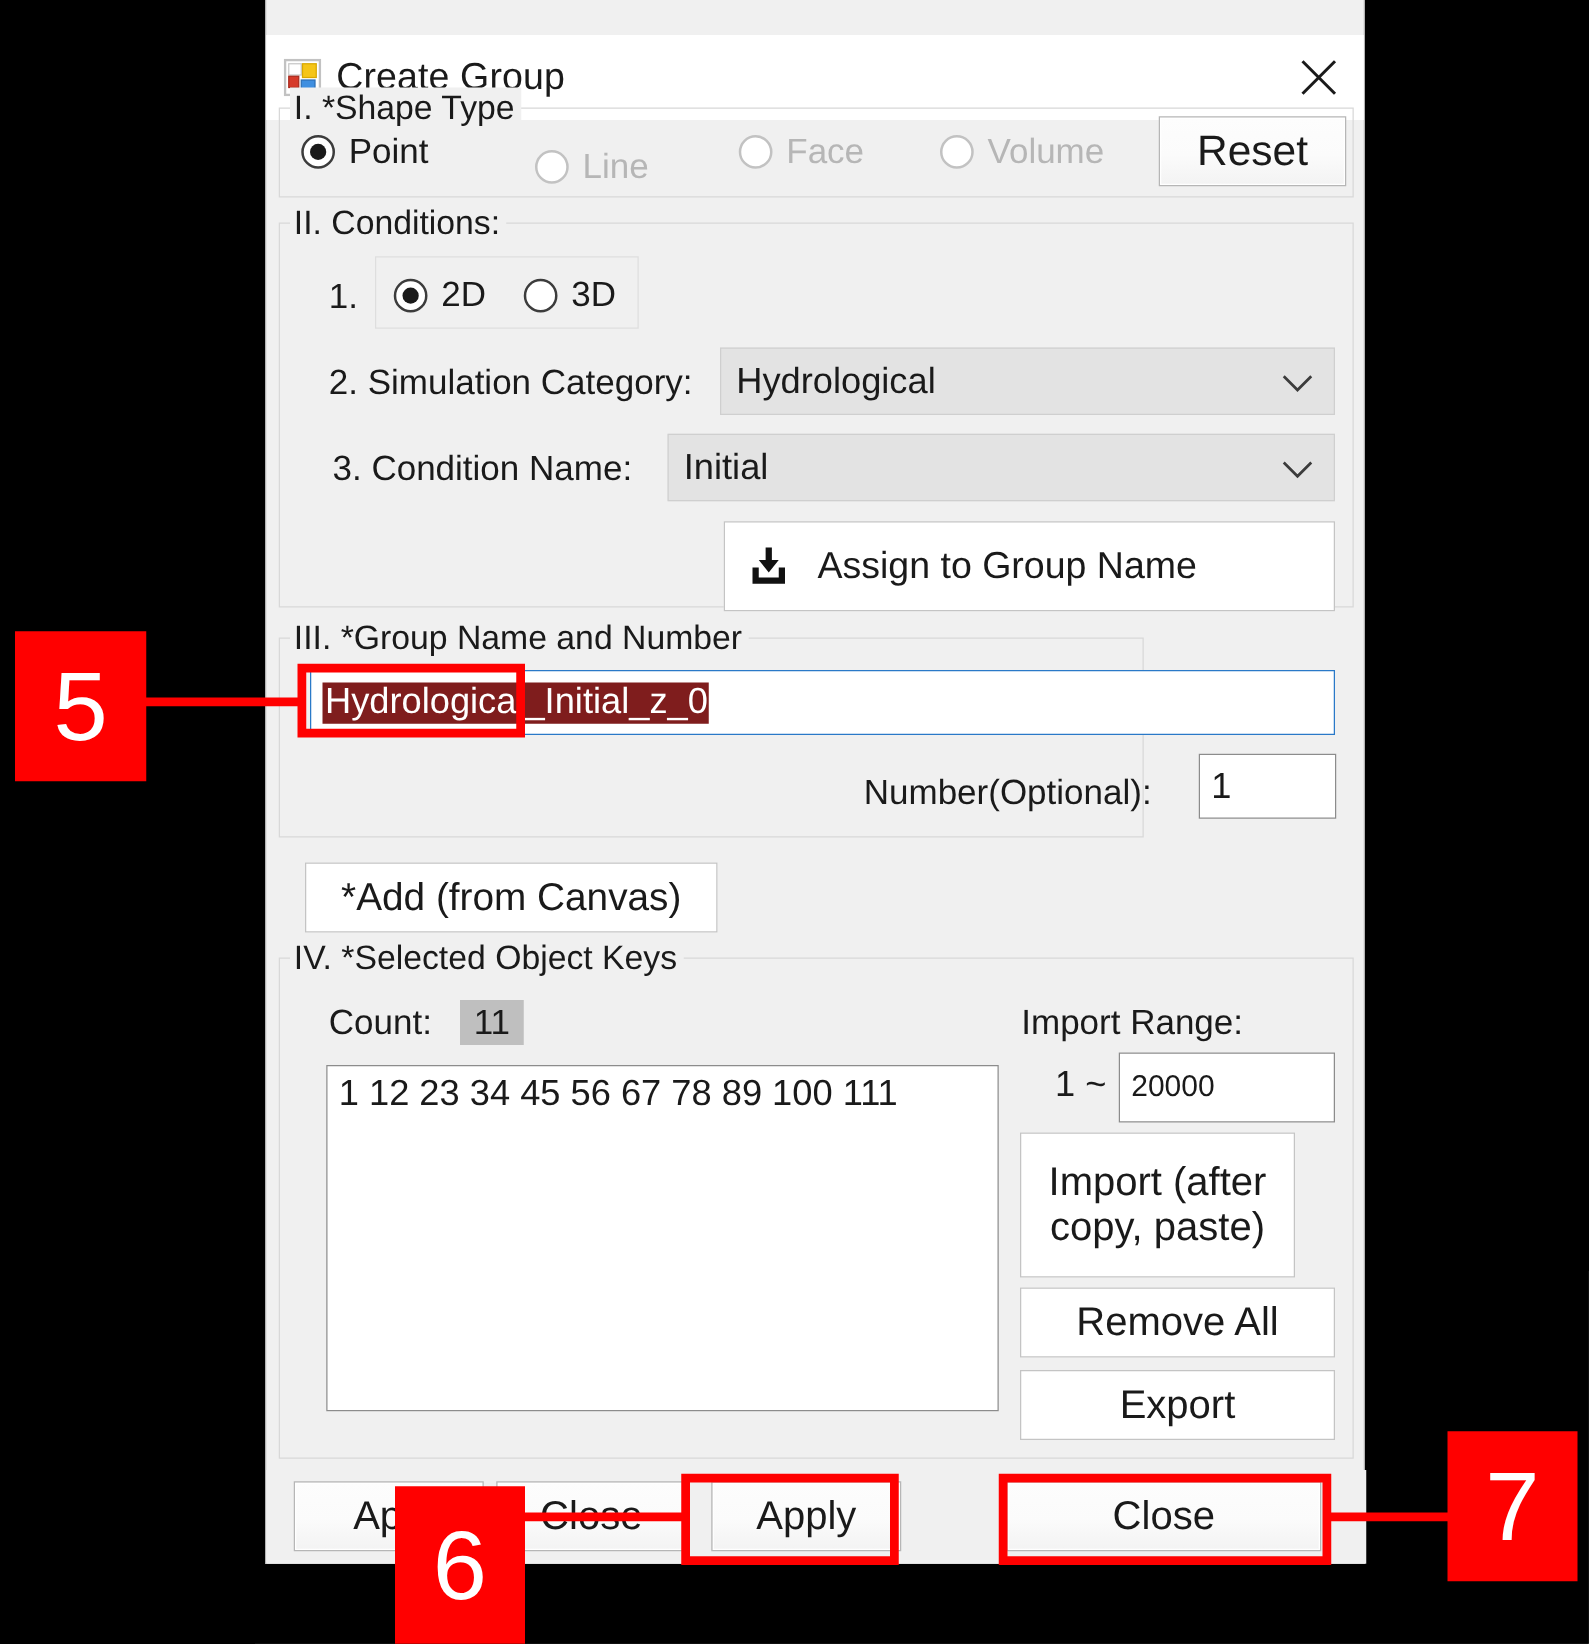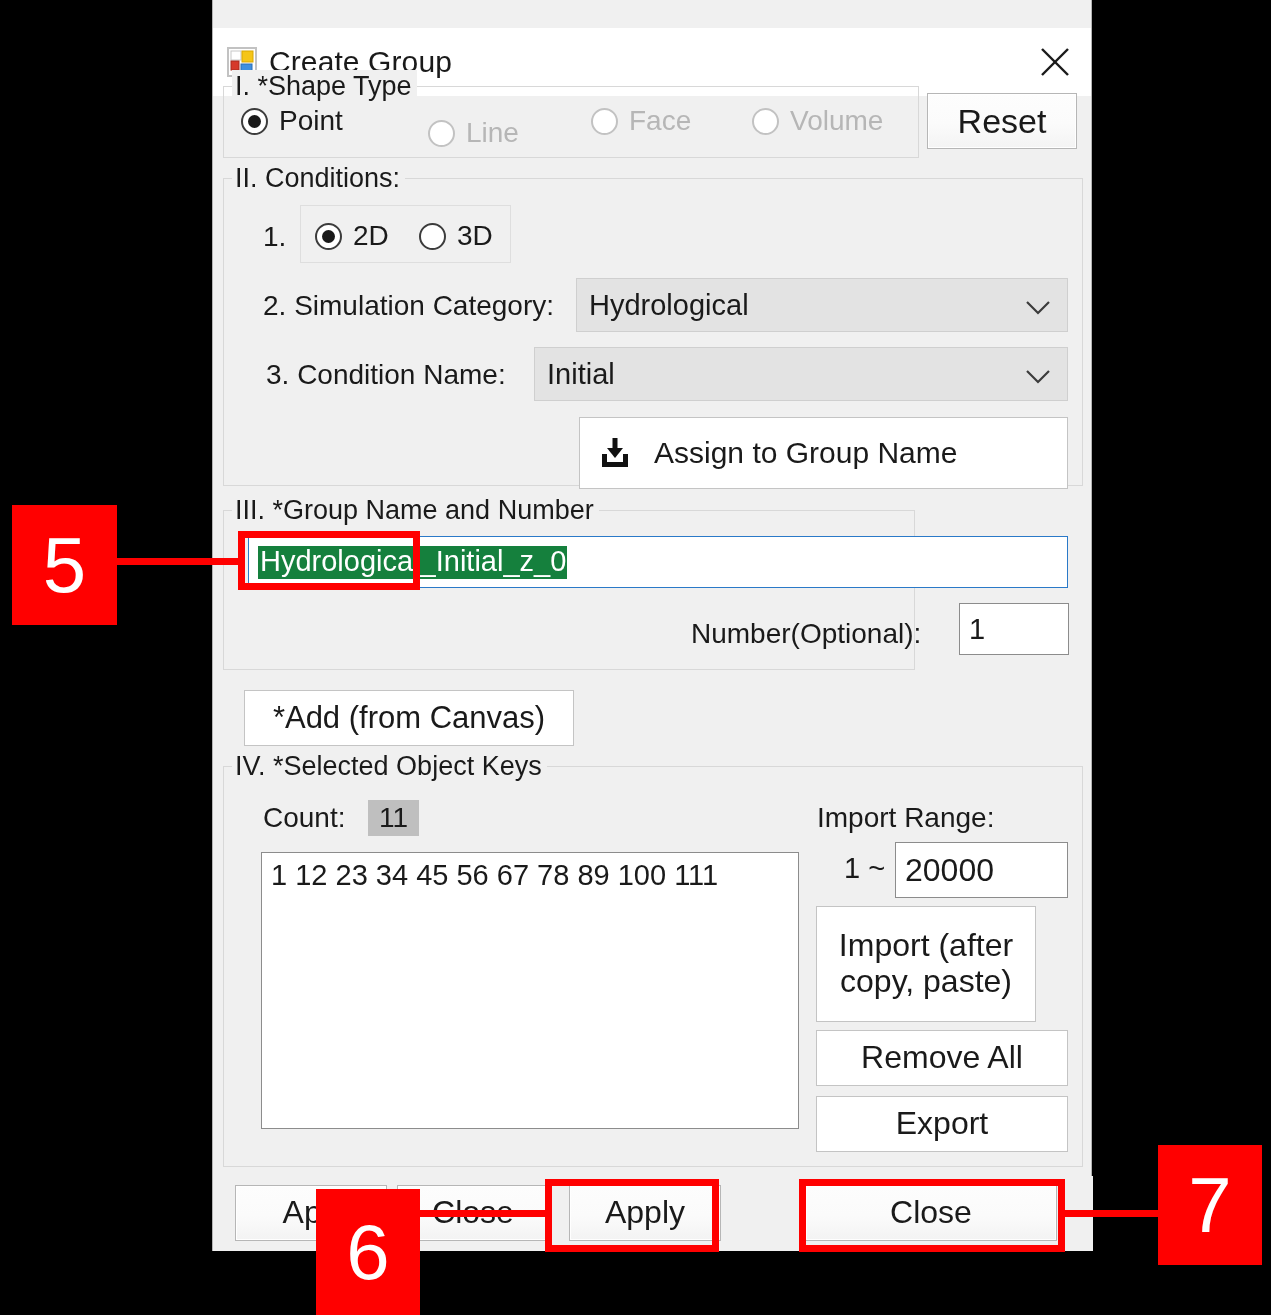--- a/index.html
+++ b/index.html
@@ -161,21 +161,21 @@
     box-sizing: border-box;
     display: flex;
     align-items: center;
     padding-left: 9px;
     font-size: 29px;
     color: #1a1a1a;
   }
   .textbox.focused { border-color: #2a79c8; }
 
   .sel-text {
-    background: #15803d;
+    background: #7f1d1d;
     color: #ffffff;
     padding: 1px 1px 3px 2px;
     line-height: 1.0;
   }
 
   .static-label {
     position: absolute;
     font-size: 28px;
     color: #1a1a1a;
     white-space: nowrap;
@@ -247,21 +247,21 @@
     </span>
     <span class="title-text">Create Group</span>
     <span class="close-x">
       <svg width="34" height="34" viewBox="0 0 34 34">
         <line x1="4" y1="4" x2="30" y2="30" stroke="#1a1a1a" stroke-width="2.4"></line>
         <line x1="30" y1="4" x2="4" y2="30" stroke="#1a1a1a" stroke-width="2.4"></line>
       </svg>
     </span>
   </div>
 
-  <div class="groupbox" style="left:10px; top:86px; width:696px; height:72px;">
+  <div class="groupbox" style="left:10px; top:86px; width:860px; height:72px;">
     <span class="gb-legend">I. *Shape Type</span>
 
     <span class="radio" style="position:absolute; left:17px; top:18px;">
       <span class="dot on"></span>
       <span class="rlabel">Point</span>
     </span>
 
     <span class="radio" style="position:absolute; left:204px; top:30px;">
       <span class="dot disabled"></span>
       <span class="rlabel disabled">Line</span>
@@ -348,21 +348,21 @@
 
     <span class="static-label" style="left:39px; top:35px;">Count:</span>
     <span class="count-chip" style="left:144px; top:33px; width:51px; height:36px;">11</span>
 
     <div class="listbox" style="left:37px; top:85px; width:538px; height:277px;">
       <span>1 12 23 34 45 56 67 78 89 100 111</span>
     </div>
 
     <span class="static-label" style="left:593px; top:35px;">Import Range:</span>
     <span class="static-label" style="left:620px; top:85px; font-size:29px;">1 ~</span>
-    <div class="textbox" style="left:671px; top:75px; width:173px; height:56px; border-color:#8c8c8c; font-size:32px;">
+    <div class="textbox" style="left:671px; top:75px; width:173px; height:56px; border-color:#8c8c8c; font-size:24px;">
       <span>20000</span>
     </div>
 
     <div class="btn" style="left:592px; top:139px; width:220px; height:116px; flex-direction:column; font-size:32px;">
       <span>Import (after</span>
       <span>copy, paste)</span>
     </div>
 
     <div class="btn" style="left:592px; top:263px; width:252px; height:56px; font-size:32px;">Remove All</div>
 

